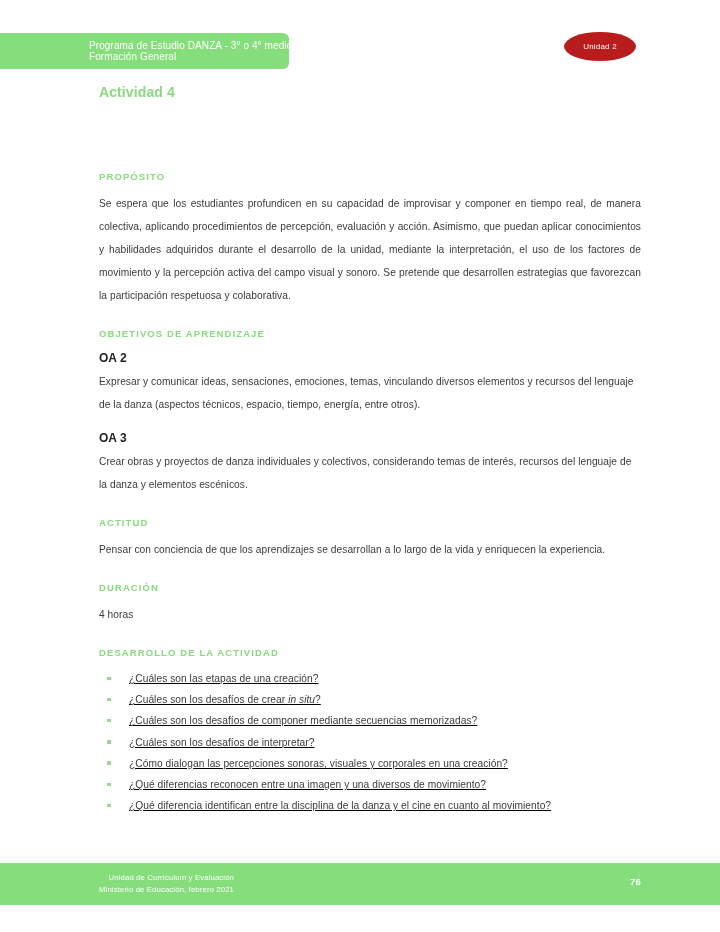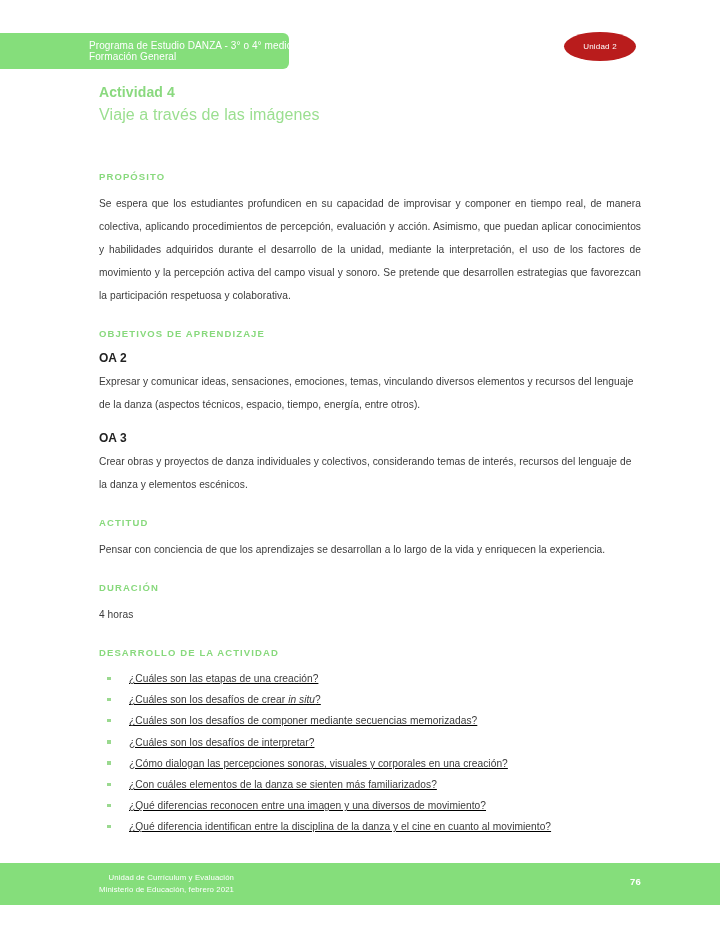--- a/index.html
+++ b/index.html
@@ -191,21 +191,20 @@
     <div class="hline">Programa de Estudio DANZA - 3° o 4° medio</div>
     <div class="hline">Formación General</div>
   </div>
 
   <div class="unit-badge">
     <span>Unidad 2</span>
   </div>
 
   <div class="title-wrap">
     <div class="act-title">Actividad 4</div>
-    <div class="act-subtitle">Viaje a través de las imágenes</div>
   </div>
 
   <div class="content">
 
     <div class="sec-head">PROPÓSITO</div>
     <p class="body-text">Se espera que los estudiantes profundicen en su capacidad de improvisar y componer en tiempo real, de manera colectiva, aplicando procedimientos de percepción, evaluación y acción. Asimismo, que puedan aplicar conocimientos y habilidades adquiridos durante el desarrollo de la unidad, mediante la interpretación, el uso de los factores de movimiento y la percepción activa del campo visual y sonoro. Se pretende que desarrollen estrategias que favorezcan la participación respetuosa y colaborativa.</p>
 
     <div class="gap-sec"></div>
 
     <div class="sec-head">OBJETIVOS DE APRENDIZAJE</div>
@@ -230,21 +229,21 @@
     <div class="gap-sec"></div>
 
     <div class="sec-head">DESARROLLO DE LA ACTIVIDAD</div>
 
     <ul class="qlist" id="question-list">
         <li><span class="bullet-sq"></span><span>¿Cuáles son las etapas de una creación?</span></li>
         <li><span class="bullet-sq"></span><span>¿Cuáles son los desafíos de crear <span class="ital">in situ</span>?</span></li>
         <li><span class="bullet-sq"></span><span>¿Cuáles son los desafíos de componer mediante secuencias memorizadas?</span></li>
         <li><span class="bullet-sq"></span><span>¿Cuáles son los desafíos de interpretar?</span></li>
         <li><span class="bullet-sq"></span><span>¿Cómo dialogan las percepciones sonoras, visuales y corporales en una creación?</span></li>
-        <li><span class="bullet-sq"></span><span>¿Con cuáles elementos de la danza se sienten más familiarizados?</span></li>
+        <li><span class="bullet-sq"></span></li>
         <li><span class="bullet-sq"></span><span>¿Qué diferencias reconocen entre una imagen y una diversos de movimiento?</span></li>
         <li><span class="bullet-sq"></span><span>¿Qué diferencia identifican entre la disciplina de la danza y el cine en cuanto al movimiento?</span></li>
       </ul>
   </div>
 
   <div class="footer-band">
     <div class="footer-left">
       <div>Unidad de Currículum y Evaluación</div>
       <div>Ministerio de Educación, febrero 2021</div>
     </div>

